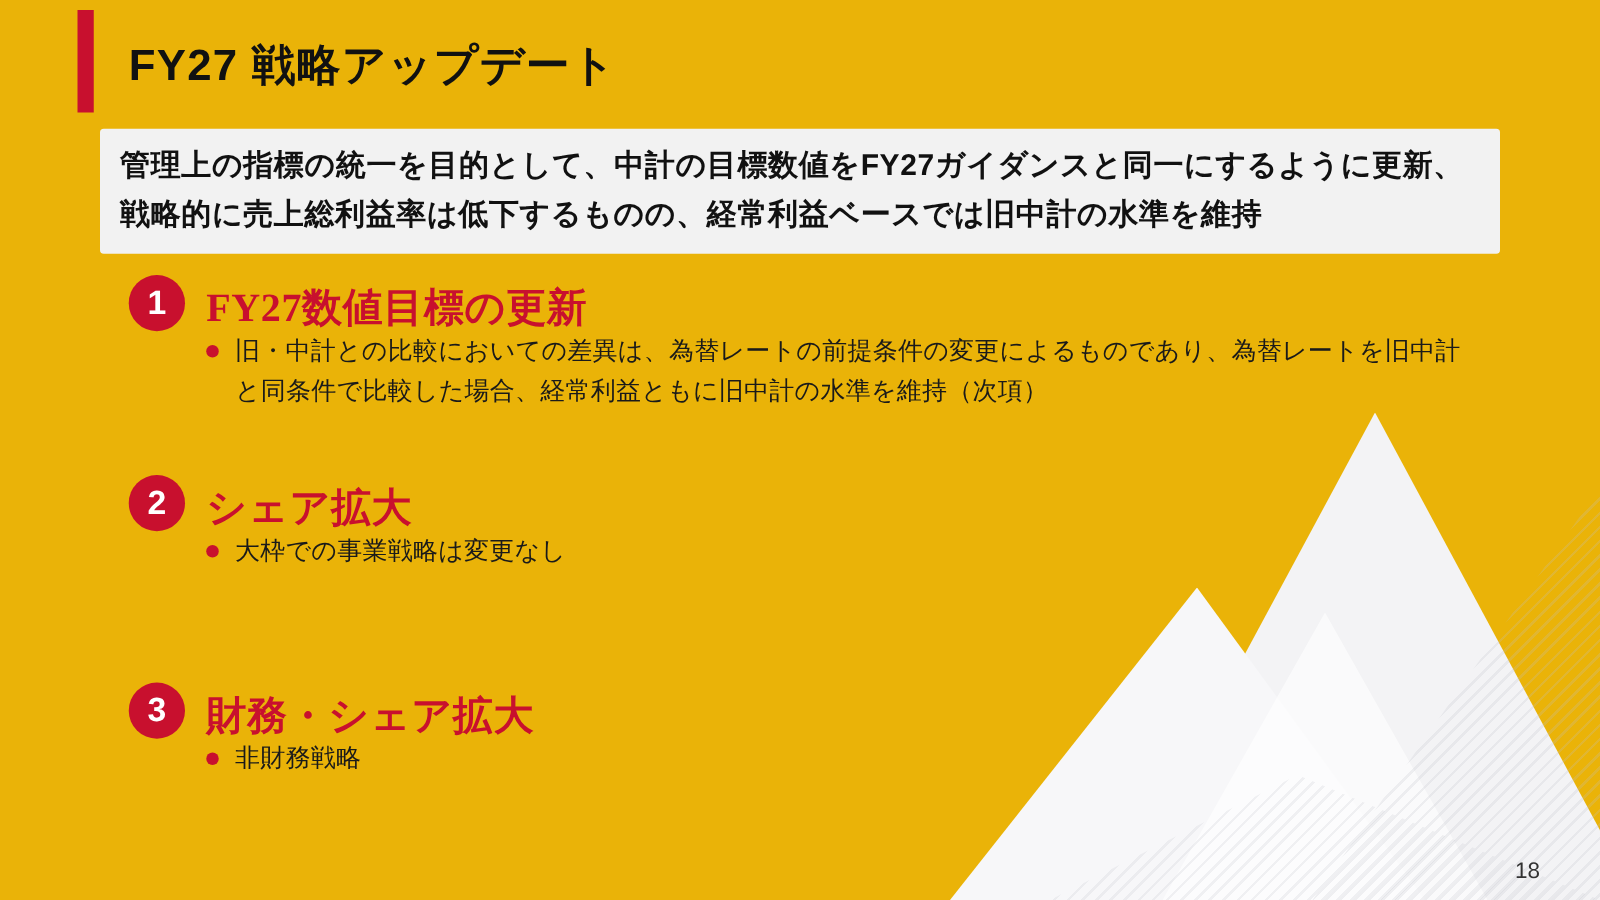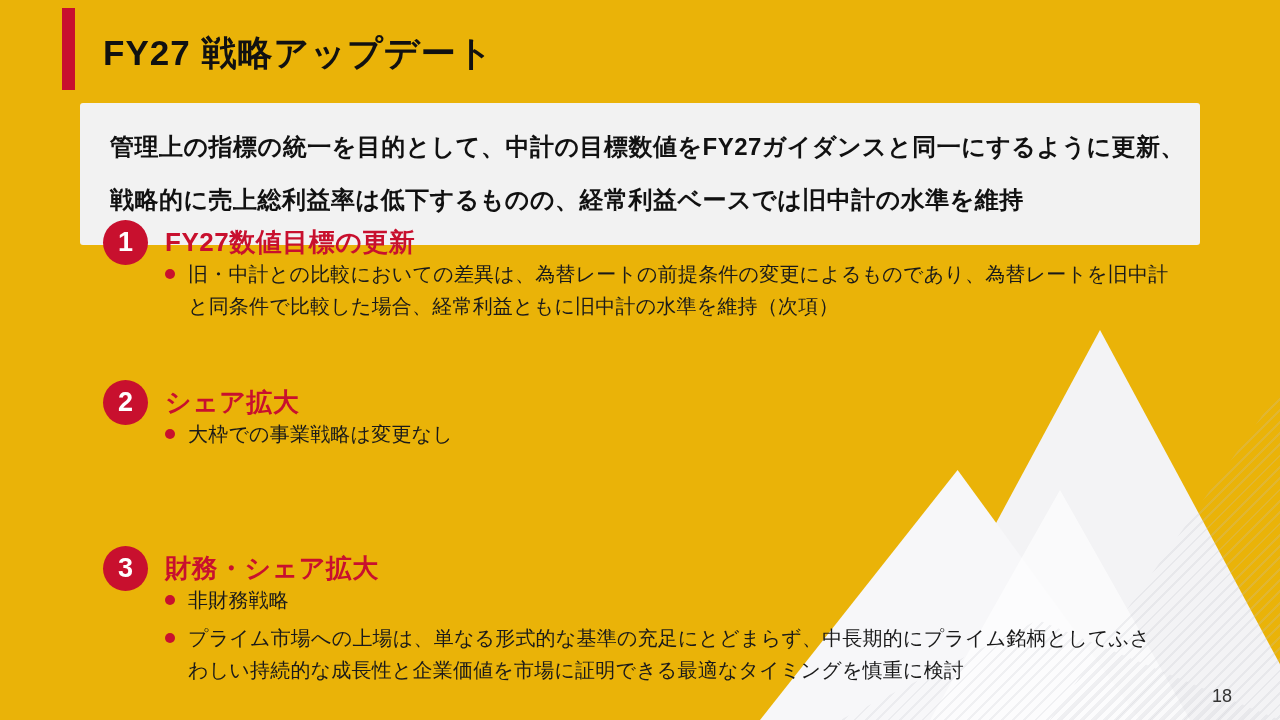--- a/index.html
+++ b/index.html
@@ -71,21 +71,21 @@
   .summary-box {
     position: absolute;
     left: 80px; top: 103px;
     width: 1120px;
     box-sizing: border-box;
     background: #f2f2f2;
     border-radius: 3px;
     padding: 10px 16px 12px 16px;
   }
   .summary-line {
-    margin: 14px;
+    margin: 0;
     font-size: 24px;
     font-weight: bold;
     color: #111111;
     line-height: 39px;
     letter-spacing: 0.5px;
     white-space: nowrap;
   }
 
   
   .section { position: absolute; left: 0; width: 1280px; }
@@ -103,25 +103,26 @@
     font-size: 27px;
     font-weight: bold;
     display: flex;
     align-items: center;
     justify-content: center;
     line-height: 1;
   }
   .section-heading {
     margin: 0 0 0 165px;
     padding-top: 7px;
-    font-size: 26px;
+    font-size: 32px;
     font-weight: bold;
     color: #c8102e;
     letter-spacing: 0.5px;
     line-height: 1.2;
+    font-family: Liberation Serif, serif;
   }
   .bullet-list {
     margin: 0 0 0 165px;
     padding: 0;
     list-style: none;
     width: 1005px;
   }
   .bullet-item {
     position: relative;
     padding-left: 23px;
@@ -191,22 +192,18 @@
   </div>
 
   <div class="section section-3">
     <div class="num-badge">3</div>
     <h2 class="section-heading">財務・シェア拡大</h2>
     <ul class="bullet-list">
       <li class="bullet-item">
         <span class="bullet-dot"></span>
         <span>非財務戦略</span>
       </li>
-      <li class="bullet-item">
-        <span class="bullet-dot"></span>
-        <span>プライム市場への上場は、単なる形式的な基準の充足にとどまらず、中長期的にプライム銘柄としてふさわしい持続的な成長性と企業価値を市場に証明できる最適なタイミングを慎重に検討</span>
-      </li>
     </ul>
   </div>
 
   <div class="page-number">18</div>
 
 </div>
 
 </body></html>

